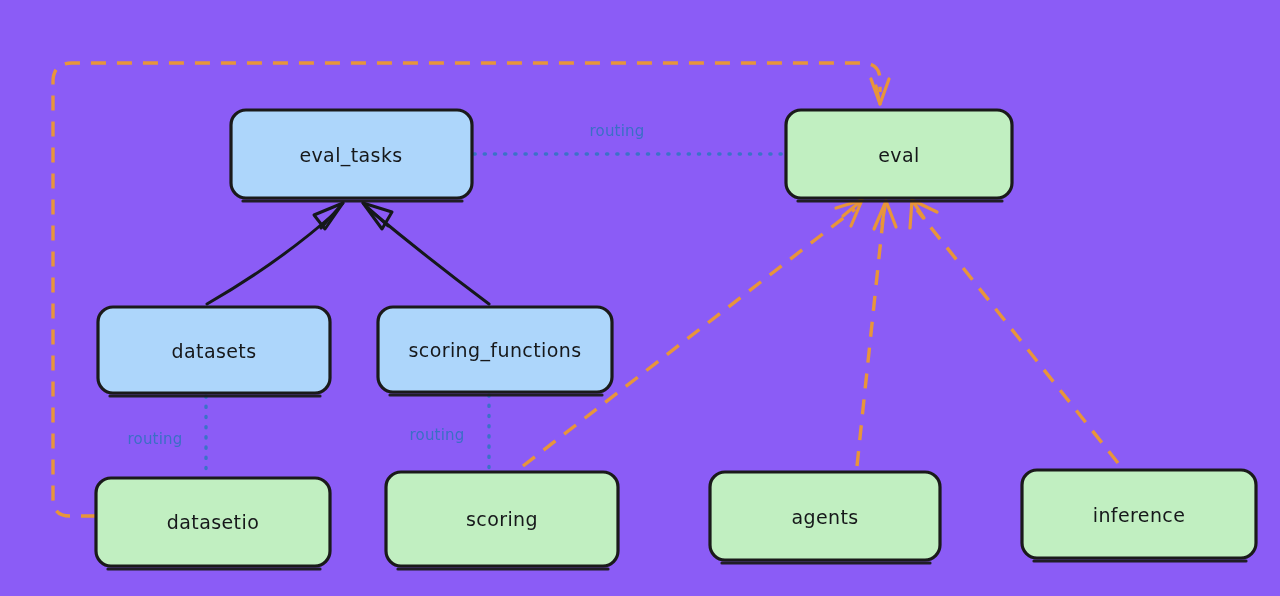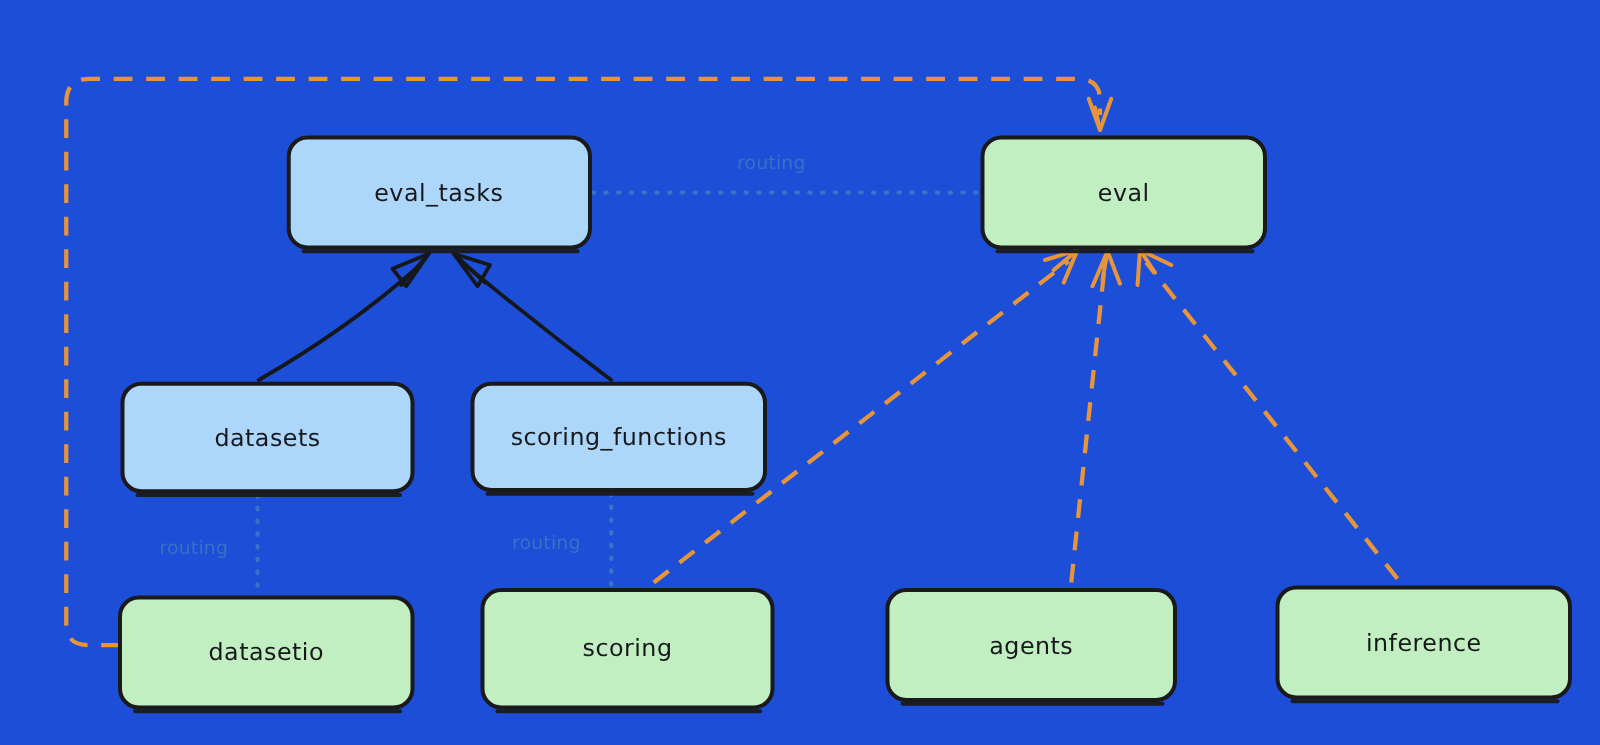--- a/index.html
+++ b/index.html
@@ -10,21 +10,21 @@
   body {
     width: 1280px;
     height: 596px;
     overflow: hidden;
     font-family: "DejaVu Sans", sans-serif;
   }
   #diagram-root {
     position: relative;
     width: 1280px;
     height: 596px;
-    background: #1d4ed8;
+    background: #8b5cf6;
   }
   svg#diagram-svg {
     position: absolute;
     left: 0;
     top: 0;
     width: 1280px;
     height: 596px;
   }
   .node-shape {
     stroke: #1a1a1a;

